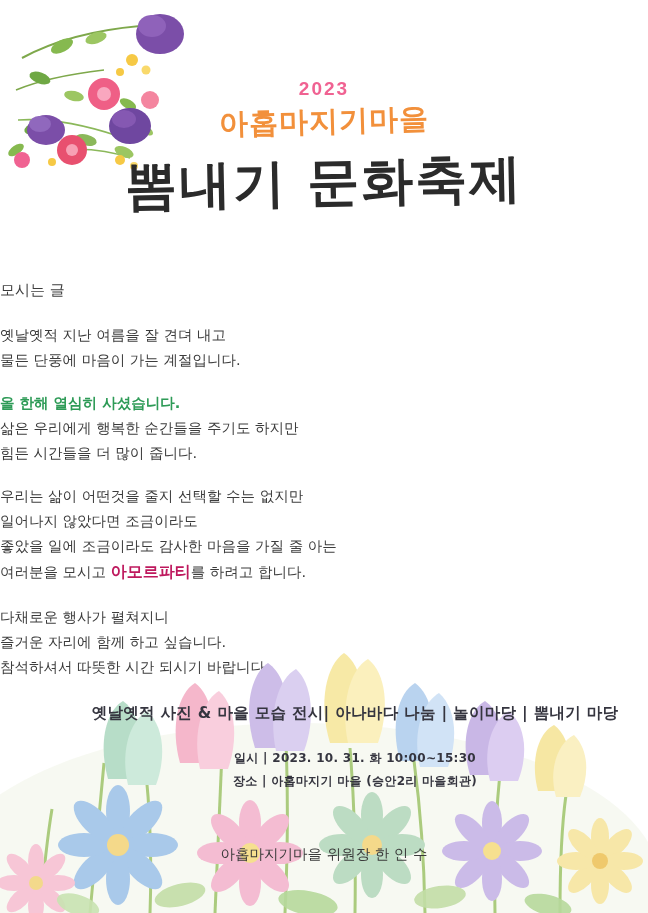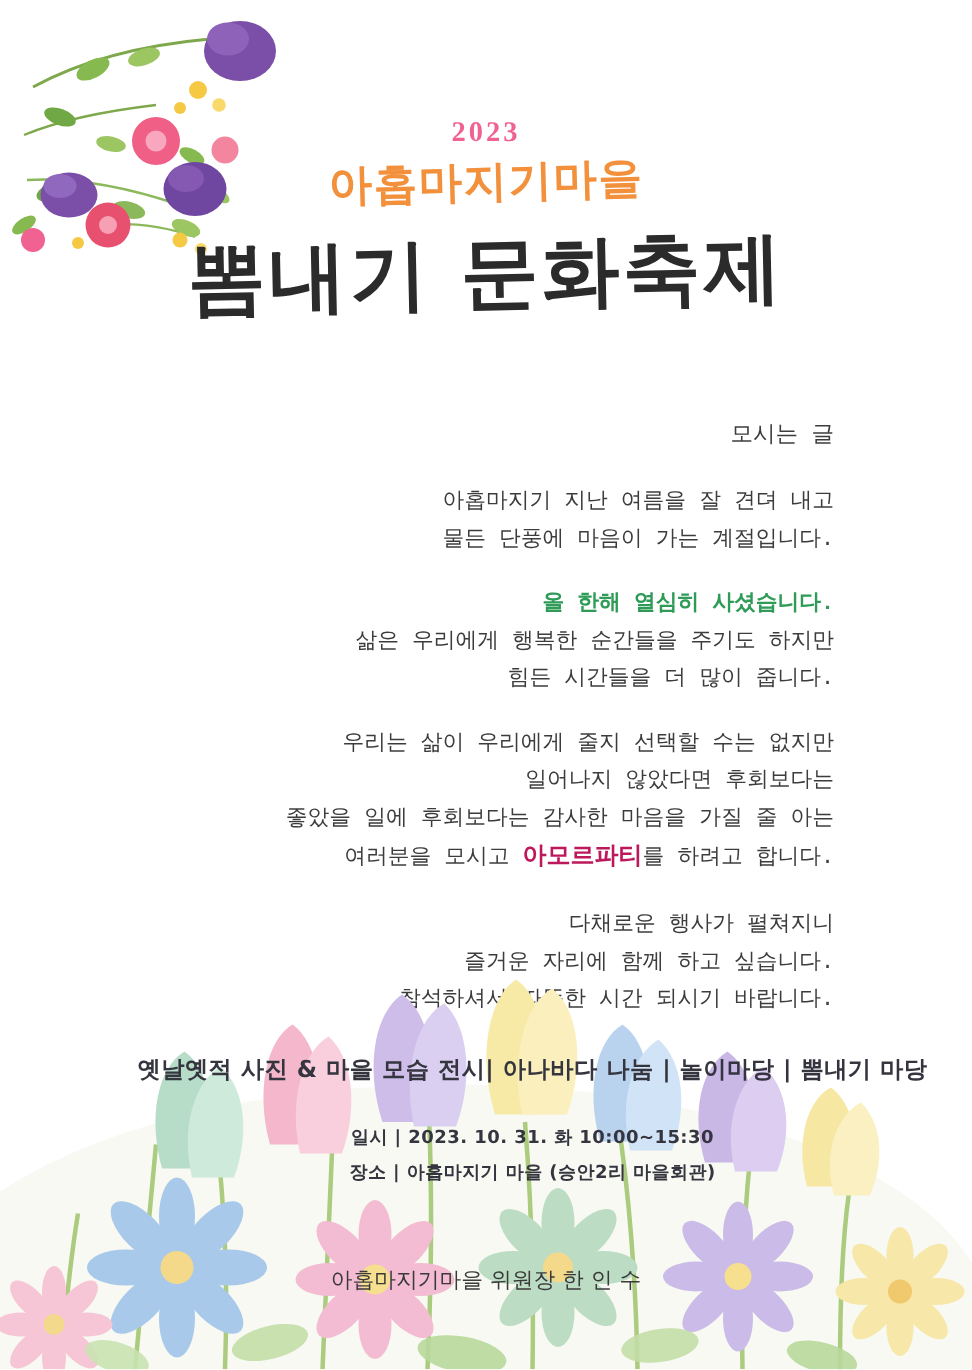--- a/index.html
+++ b/index.html
@@ -44,21 +44,21 @@
     top: 78px;
     left: 0;
     width: 648px;
     text-align: center;
   }
   .year {
     font-size: 19px;
     color: #f06292;
     letter-spacing: 2px;
     font-weight: bold;
-    font-family: Liberation Serif, serif;
+    font-family: Liberation Sans, sans-serif;
   }
   .title-sub {
     margin-top: 2px;
     font-size: 29px;
     font-weight: bold;
     color: #f2903b;
     letter-spacing: 1px;
     transform: rotate(-1.5deg);
   }
   .title-main {
@@ -69,25 +69,24 @@
     letter-spacing: 2px;
     transform: rotate(-1.2deg);
   }
 
   
   .invite {
     position: absolute;
     top: 278px;
     left: 0;
     width: 556px;
-    text-align: right;
+    text-align: left;
     color: #3c3c3c;
     font-size: 14.5px;
     line-height: 25px;
-    font-family: Liberation Mono, monospace;
   }
   .invite-heading {
     font-size: 15px;
     color: #3c3c3c;
     margin-bottom: 20px;
   }
   .para {
     margin: 0 0 18px 0;
   }
   .para:last-child { margin-bottom: 0; margin-top: 20px; }
@@ -184,34 +183,34 @@
   <div class="title-block">
     <div class="year">2023</div>
     <div class="title-sub">아홉마지기마을</div>
     <div class="title-main">뽐내기 문화축제</div>
   </div>
 
   <div class="invite">
     <div class="invite-heading">모시는 글</div>
 
     <p class="para">
-      <span>아홉마지기 지난 여름을 잘 견뎌 내고</span><br>
+      <span>옛날옛적 지난 여름을 잘 견뎌 내고</span><br>
       <span>물든 단풍에 마음이 가는 계절입니다.</span>
     </p>
 
     <p class="para">
       <span class="hl-green">올 한해 열심히 사셨습니다.</span><br>
       <span>삶은 우리에게 행복한 순간들을 주기도 하지만</span><br>
       <span>힘든 시간들을 더 많이 줍니다.</span>
     </p>
 
     <p class="para">
-      <span>우리는 삶이 우리에게 줄지 선택할 수는 없지만</span><br>
-      <span>일어나지 않았다면 후회보다는</span><br>
-      <span>좋았을 일에 후회보다는 감사한 마음을 가질 줄 아는</span><br>
+      <span>우리는 삶이 어떤것을 줄지 선택할 수는 없지만</span><br>
+      <span>일어나지 않았다면 조금이라도</span><br>
+      <span>좋았을 일에 조금이라도 감사한 마음을 가질 줄 아는</span><br>
       <span>여러분을 모시고 </span><span class="hl-party">아모르파티</span><span>를 하려고 합니다.</span>
     </p>
 
     <p class="para">
       <span>다채로운 행사가 펼쳐지니</span><br>
       <span>즐거운 자리에 함께 하고 싶습니다.</span><br>
       <span>참석하셔서 따뜻한 시간 되시기 바랍니다.</span>
     </p>
   </div>
 

